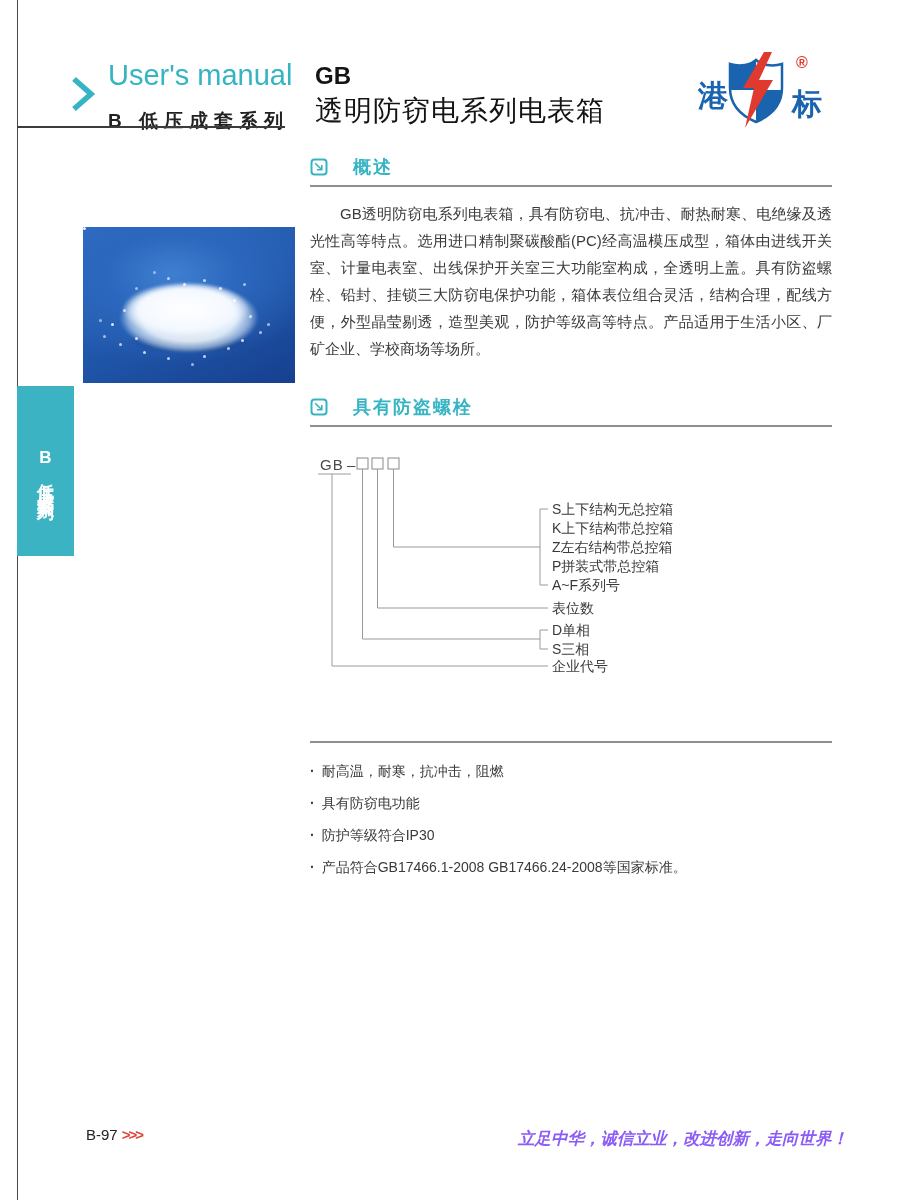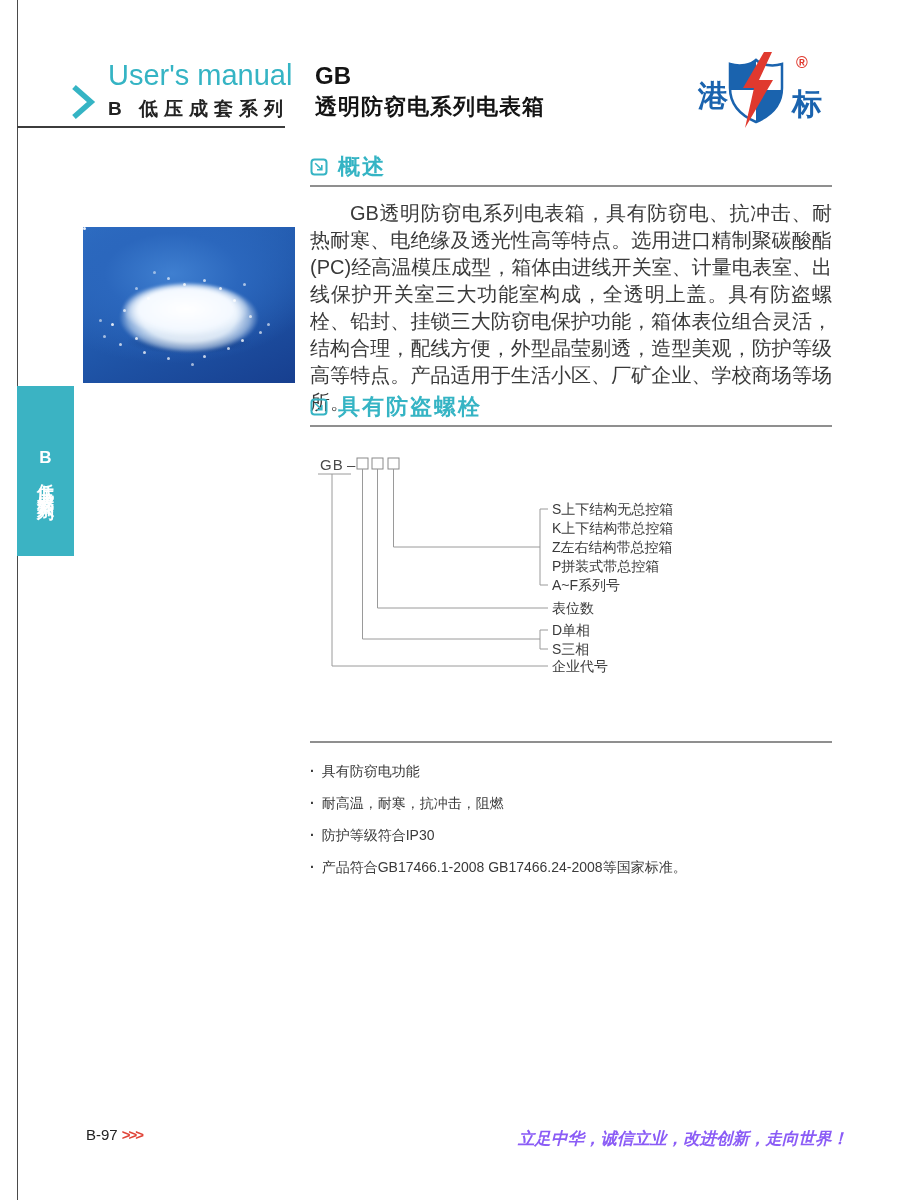--- a/index.html
+++ b/index.html
@@ -4,30 +4,30 @@
 <style>
   html,body{margin:0;padding:0;background:#ffffff;}
   .page{
     position:relative;width:910px;height:1200px;background:#fff;overflow:hidden;
     font-family:"Liberation Sans","DejaVu Sans",sans-serif;color:#3a3a3a;
   }
   
   .vline{position:absolute;left:17px;top:0;width:1px;height:1200px;background:#4a4a4a;}
 
   
-  .brand{position:absolute;left:70px;top:60px;display:flex;align-items:flex-end;}
+  .brand{position:absolute;left:70px;top:60px;display:flex;align-items:flex-start;}
   .brand-chevron{margin-top:14px;margin-right:12px;}
   .brand-title{font-size:29px;color:#35b4c4;font-weight:400;line-height:1.1;}
-  .brand-sub{font-size:19px;color:#222;font-weight:600;letter-spacing:6px;margin-top:4px;white-space:nowrap;}
+  .brand-sub{font-size:19px;color:#222;font-weight:600;letter-spacing:6px;margin-top:16px;white-space:nowrap;}
   .header-rule{position:absolute;left:17px;top:126px;width:268px;height:2px;background:#3c3c3c;}
 
   
   .ptitle{position:absolute;left:315px;top:62px;}
   .ptitle-code{font-size:24px;font-weight:700;color:#141414;line-height:1.15;}
-  .ptitle-name{font-size:22px;font-weight:700;color:#141414;letter-spacing:1px;margin-top:2px;}
+  .ptitle-name{font-size:28px;font-weight:400;color:#141414;letter-spacing:1px;margin-top:2px;}
 
   
   .logo{position:absolute;left:698px;top:44px;width:138px;height:88px;}
   .logo-char{position:absolute;font-family:"Liberation Serif","DejaVu Serif",serif;
     font-weight:700;font-size:30px;color:#1a63ae;}
   .logo-char.left{left:0;top:32px;}
   .logo-char.right{left:94px;top:40px;}
   .logo-shield{position:absolute;left:28px;top:8px;}
   .logo-reg{position:absolute;left:98px;top:10px;font-size:16px;color:#e0392e;font-weight:700;}
 
@@ -61,23 +61,23 @@
 
   
   .side-tab{position:absolute;left:17px;top:386px;width:57px;height:170px;background:#3bb3c3;
     display:flex;align-items:center;justify-content:center;}
   .side-tab span{writing-mode:vertical-rl;text-orientation:upright;color:#fff;font-size:17px;
     font-weight:700;letter-spacing:4px;}
 
   
   .sec{position:absolute;left:310px;width:522px;}
   .sec-head{display:flex;align-items:center;gap:10px;height:22px;}
-  .sec-title{font-size:22px;font-weight:600;color:#35b4c4;letter-spacing:2px;margin:0;}
+  .sec-title{font-size:18px;font-weight:600;color:#35b4c4;letter-spacing:2px;margin:15px;}
   .sec-rule{height:2px;background:#8f8f8f;margin-top:7px;}
-  .sec-body{margin-top:13px;font-size:20px;line-height:27px;text-align:justify;text-indent:2em;color:#3a3a3a;}
+  .sec-body{margin-top:13px;font-size:15px;line-height:27px;text-align:justify;text-indent:2em;color:#3a3a3a;}
 
   .blist{margin-top:20px;}
   .blist-item{font-size:14px;color:#3a3a3a;margin-bottom:14px;display:flex;align-items:baseline;}
   .blist-item::before{content:"·";font-weight:700;margin-right:7px;}
   .env .blist-item{margin-bottom:15px;}
 
   .model-svg{display:block;margin-top:24px;}
   .model-svg text{font-size:14px;fill:#3a3a3a;}
   .model-svg .code-txt{font-size:15px;fill:#4a4a4a;letter-spacing:1px;}
   .model-svg line,.model-svg path{stroke:#9a9a9a;stroke-width:1;fill:none;}
@@ -187,22 +187,22 @@
       <text x="242" y="162">表位数</text>
       <text x="242" y="184">D单相</text>
       <text x="242" y="203">S三相</text>
       <text x="242" y="220">企业代号</text>
     </svg>
   </section>
 
   <section class="sec" style="top:734px">
     <div class="sec-rule"></div>
     <div class="blist">
+      <div class="blist-item">耐高温，耐寒，抗冲击，阻燃</div>
       <div class="blist-item">具有防窃电功能</div>
-      <div class="blist-item">耐高温，耐寒，抗冲击，阻燃</div>
       <div class="blist-item">防护等级符合IP30</div>
       <div class="blist-item">产品符合GB17466.1-2008 GB17466.24-2008等国家标准。</div>
     </div>
   </section>
 
 
   <div class="footer-pageno">
     <span>B-97</span>
     <span class="footer-arrows">&gt;&gt;&gt;</span>
   </div>

